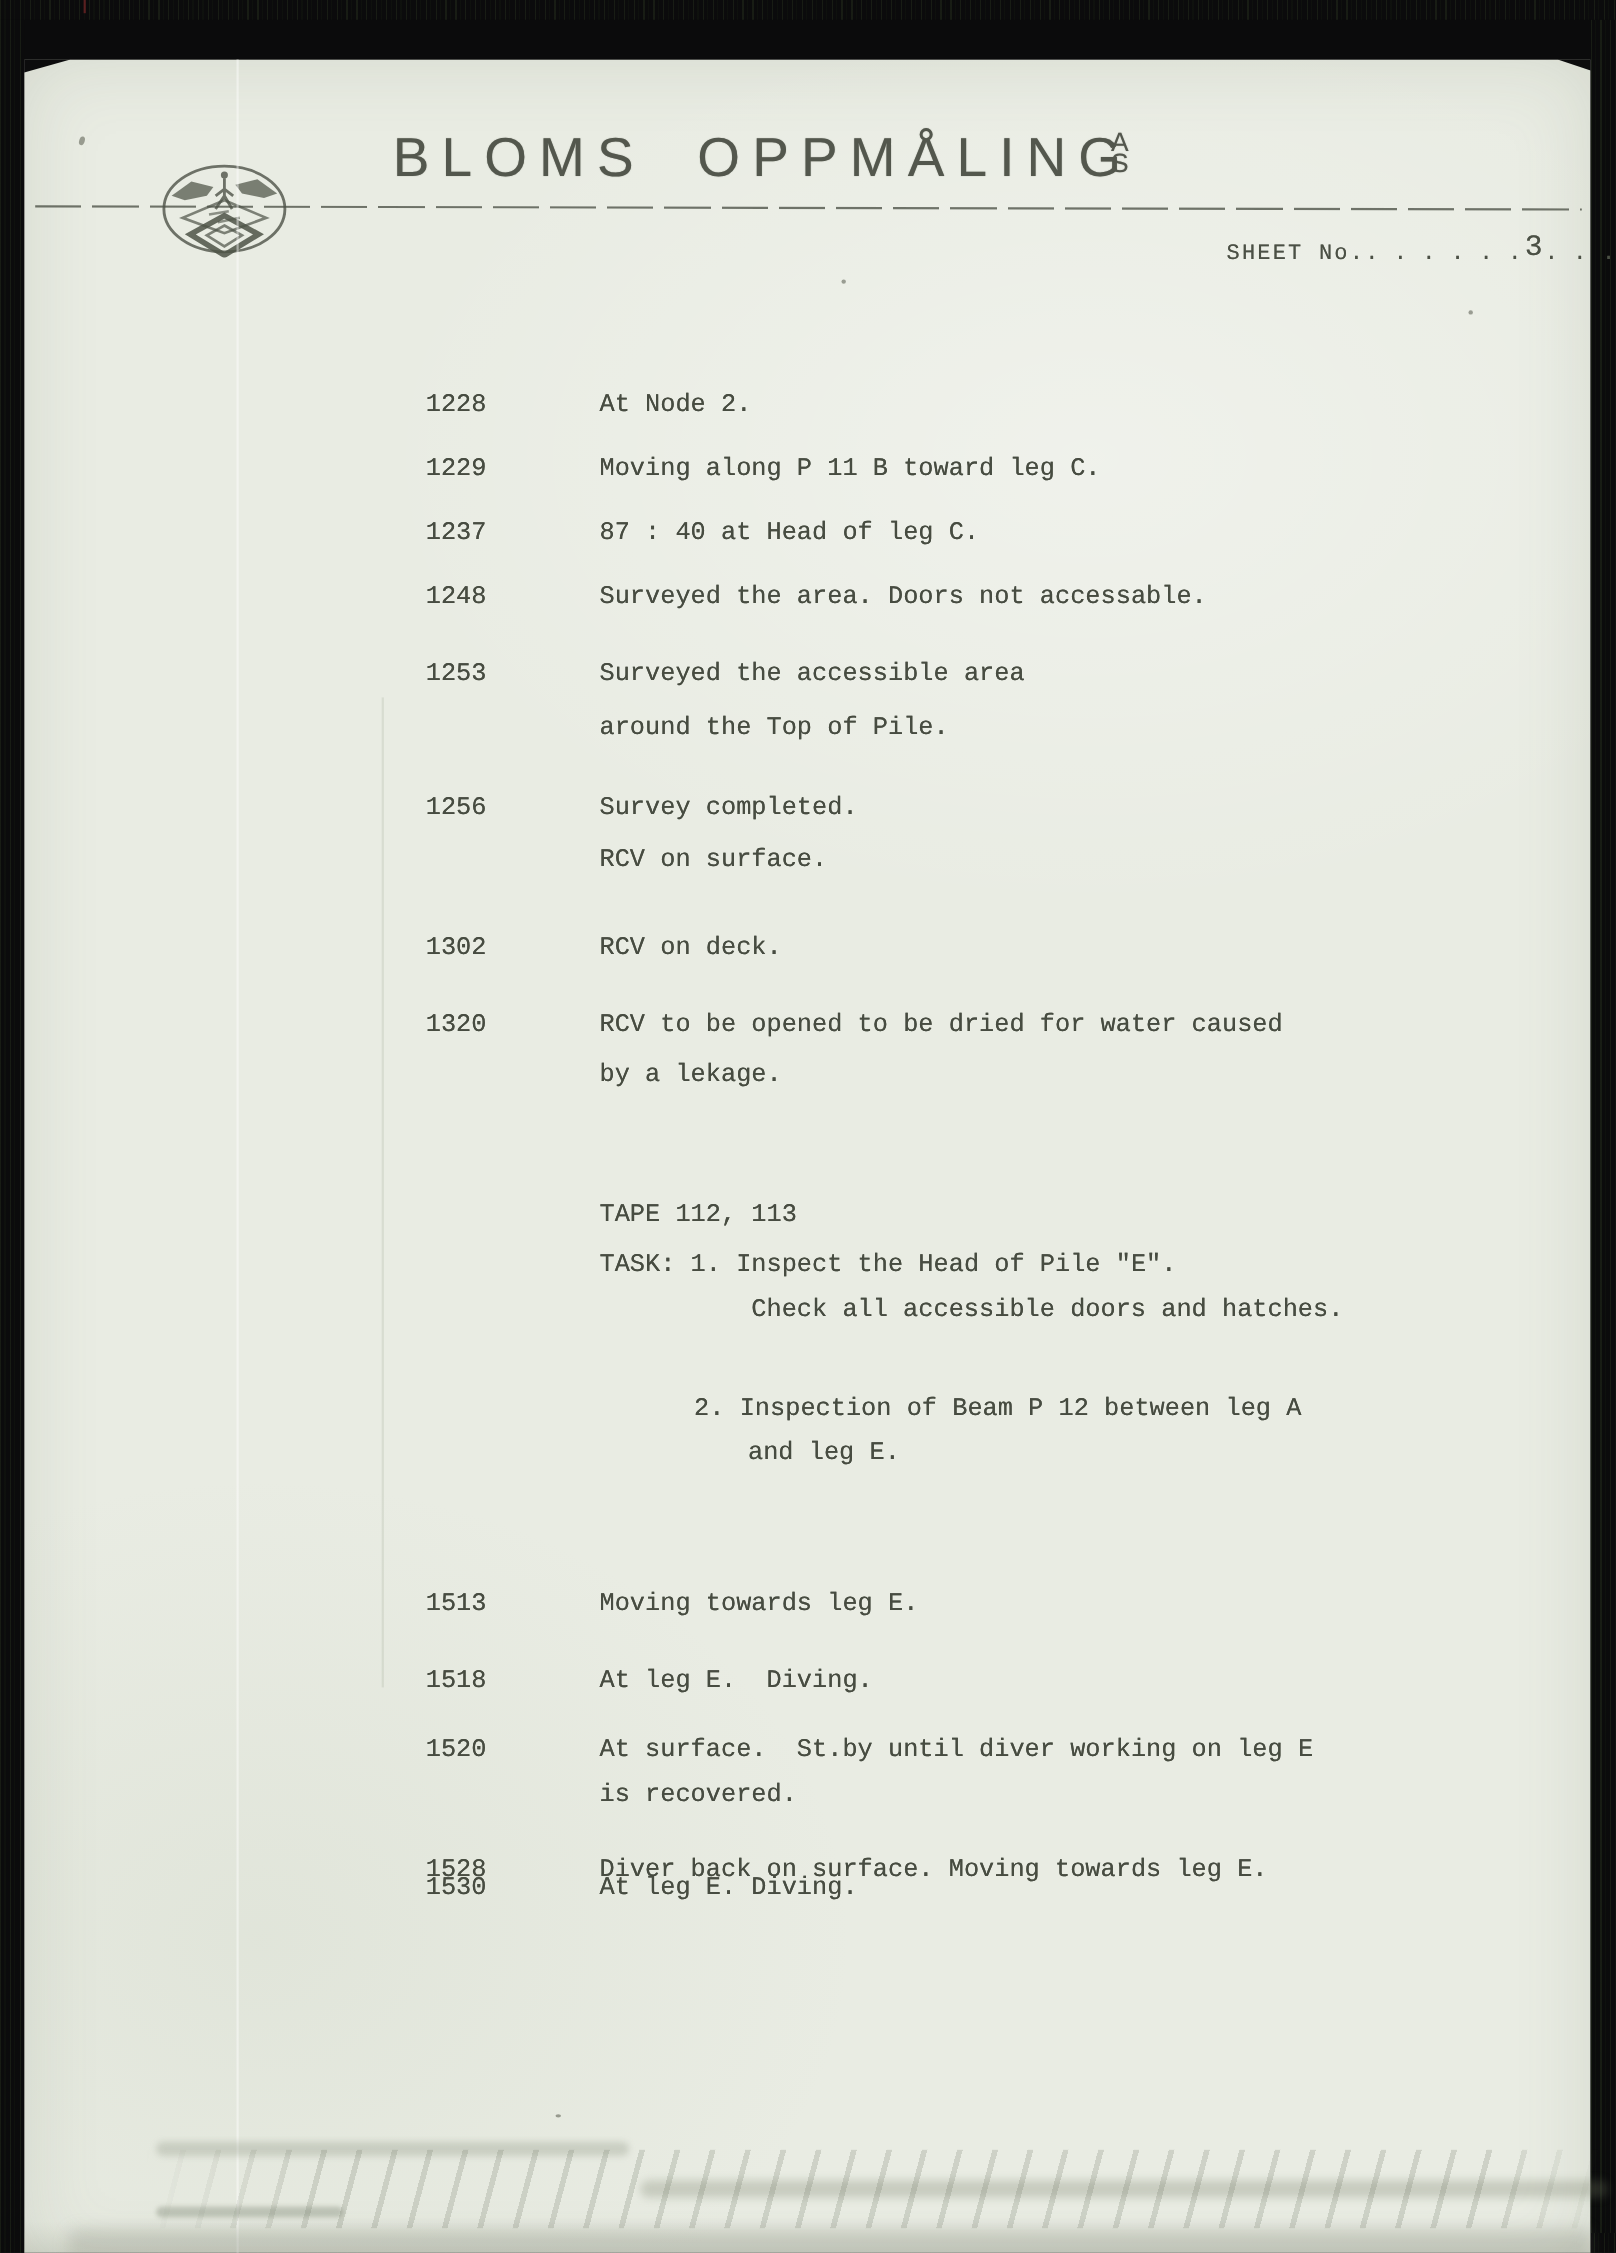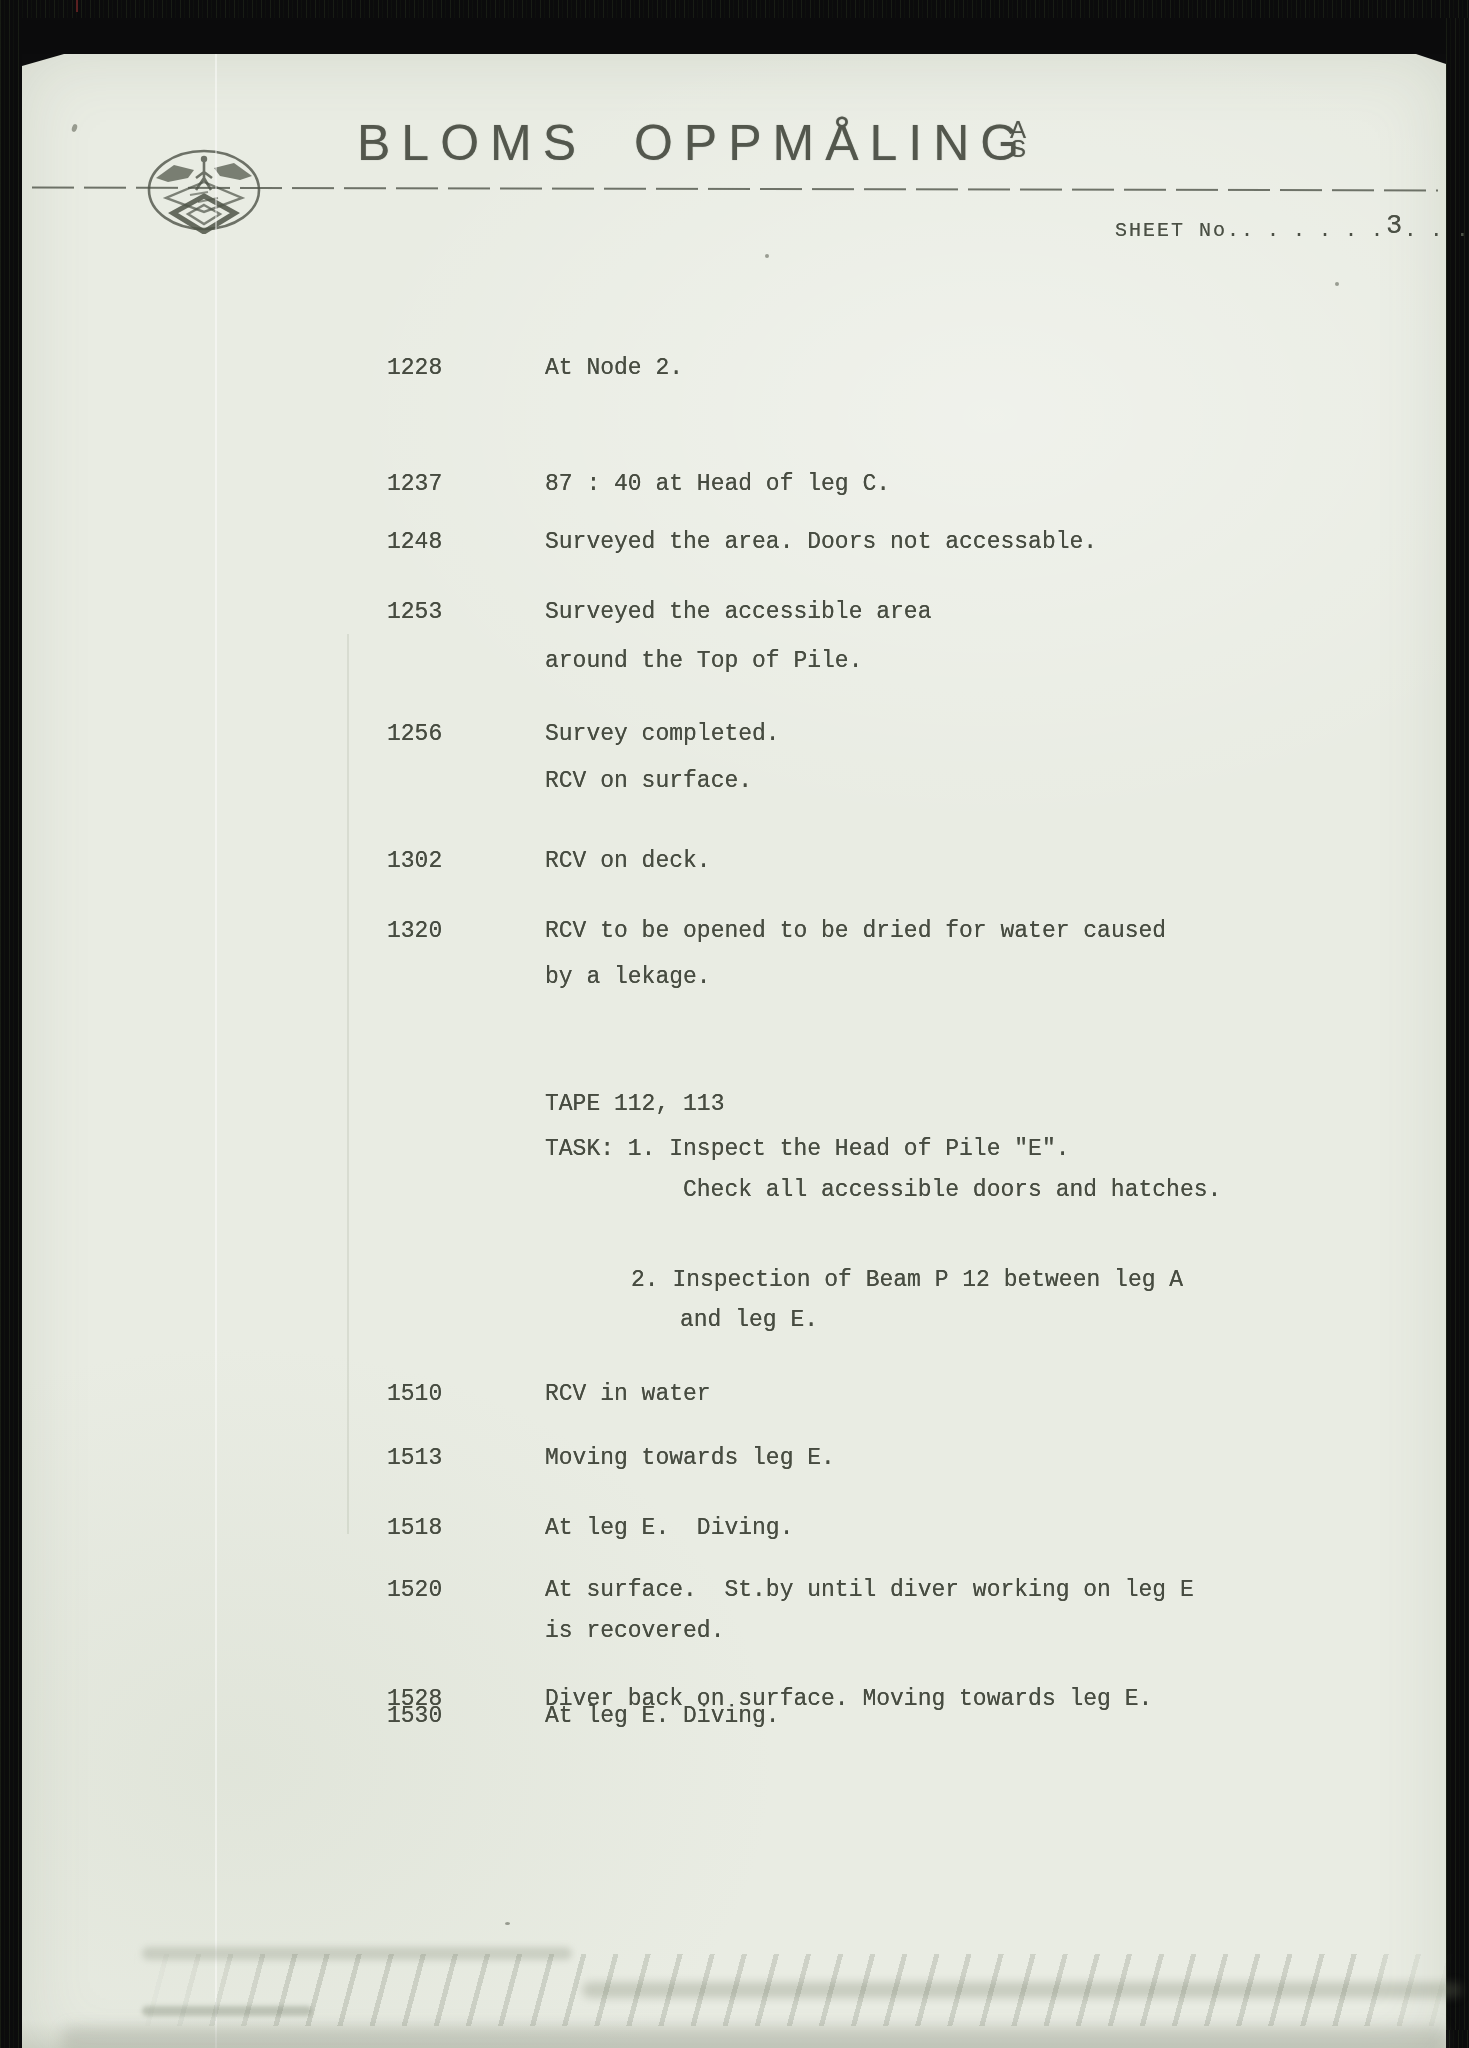--- a/index.html
+++ b/index.html
@@ -119,20 +119,24 @@
     <span>A</span>
     <span>S</span>
   </div>
 
   <div class="sheetline"><span>SHEET No.</span><span class="dots">. . . . . .</span><span class="num">3</span><span class="dots">. . . . .</span></div>
 
   <div class="line" style="top:299px">
       <span class="t">1228</span>
       <span class="d">At Node 2.</span>
     </div>
+  <div class="line" style="top:357px">
+      <span class="t">1229</span>
+      <span class="d">Moving along P 11 B toward leg C.</span>
+    </div>
   <div class="line" style="top:415px">
       <span class="t">1237</span>
       <span class="d">87 : 40 at Head of leg C.</span>
     </div>
   <div class="line" style="top:473px">
       <span class="t">1248</span>
       <span class="d">Surveyed the area. Doors not accessable.</span>
     </div>
   <div class="line" style="top:543px">
       <span class="t">1253</span>
@@ -174,24 +178,20 @@
       <span class="t"></span>
       <span class="d" style="left:661px">Check all accessible doors and hatches.</span>
     </div>
   <div class="line" style="top:1211px">
       <span class="t"></span>
       <span class="d" style="left:609px">2. Inspection of Beam P 12 between leg A</span>
     </div>
   <div class="line" style="top:1251px">
       <span class="t"></span>
       <span class="d" style="left:658px">and leg E.</span>
-    </div>
-  <div class="line" style="top:1325px">
-      <span class="t">1510</span>
-      <span class="d">RCV in water</span>
     </div>
   <div class="line" style="top:1389px">
       <span class="t">1513</span>
       <span class="d">Moving towards leg E.</span>
     </div>
   <div class="line" style="top:1459px">
       <span class="t">1518</span>
       <span class="d">At leg E.  Diving.</span>
     </div>
   <div class="line" style="top:1521px">

